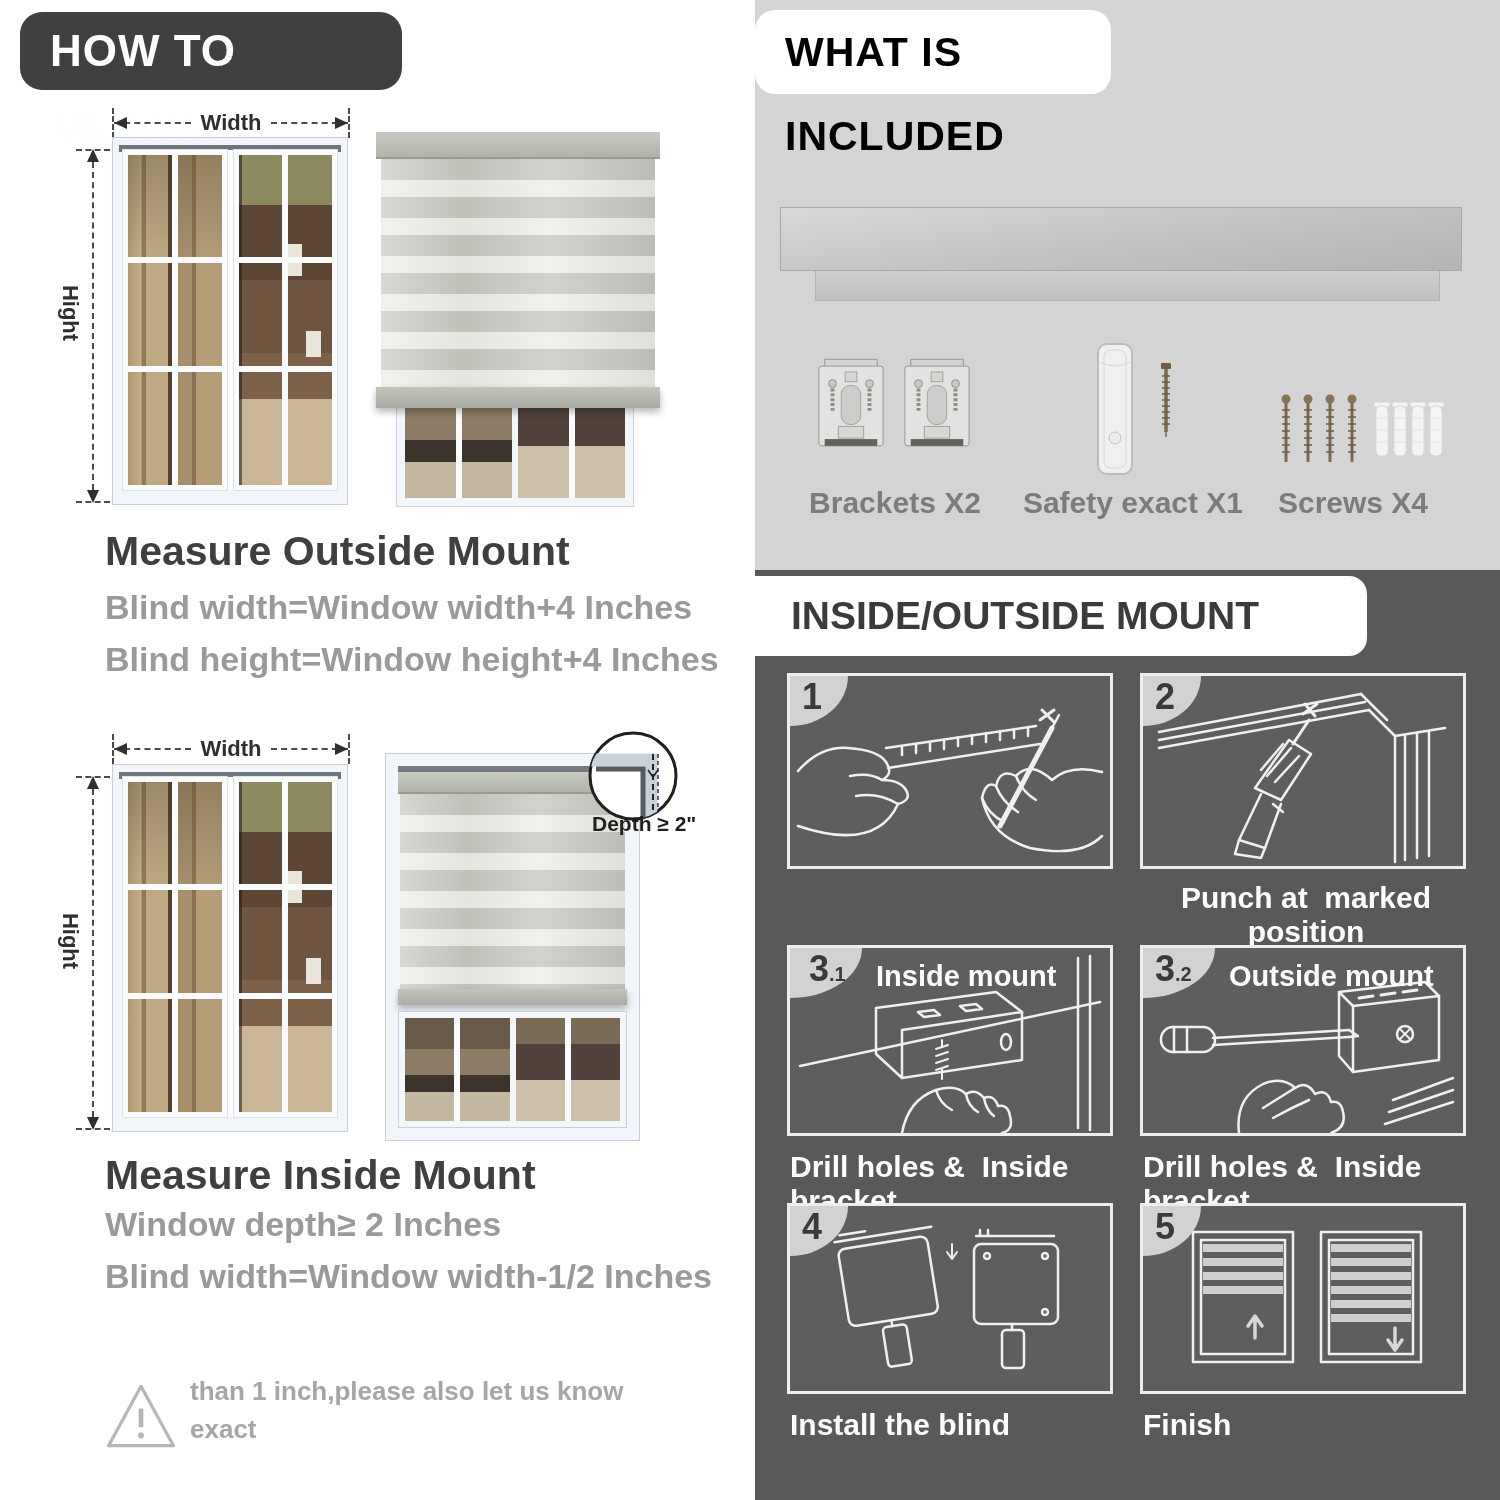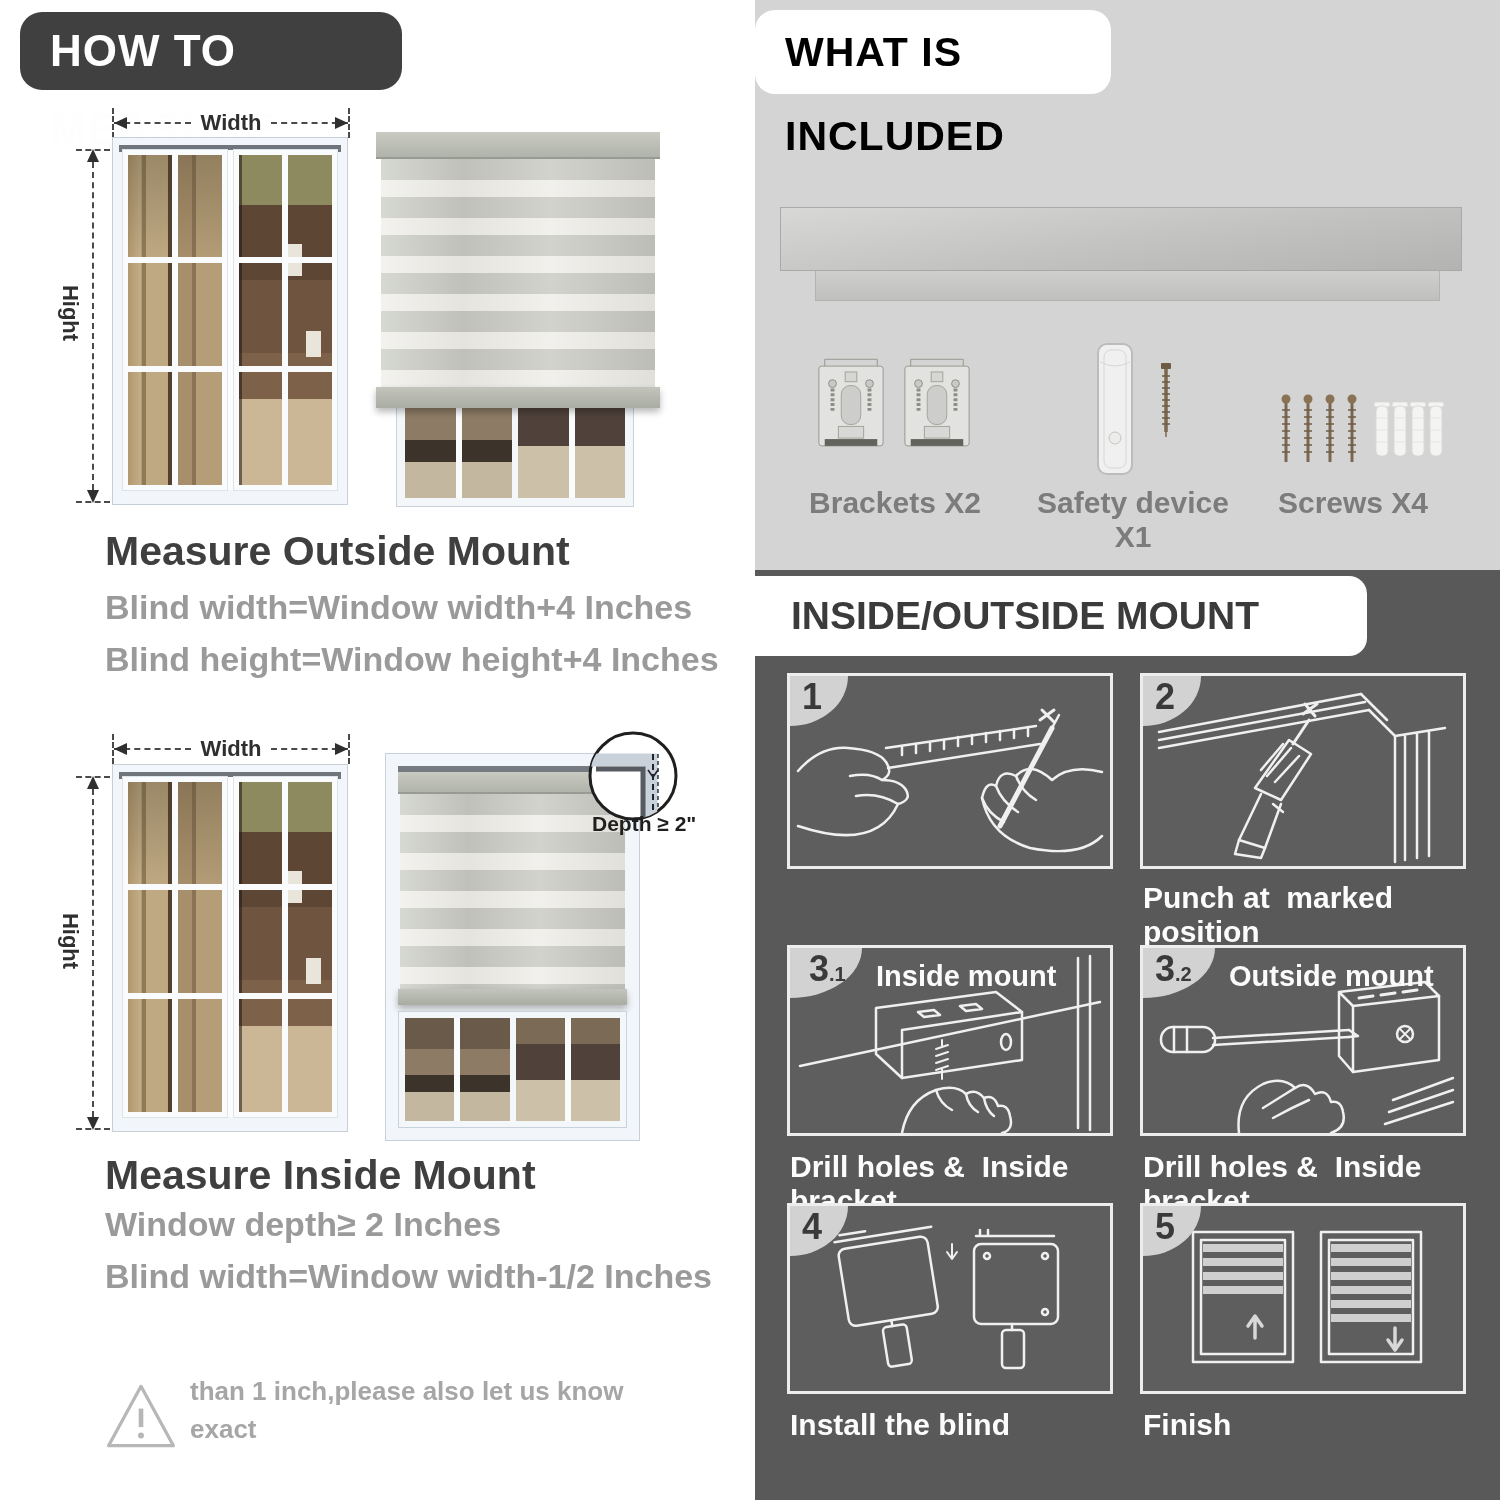--- a/index.html
+++ b/index.html
@@ -248,21 +248,21 @@
   <svg class="abs" style="left:1080px;top:340px;" width="110" height="140" viewBox="0 0 110 140">
     <rect x="18" y="4" width="34" height="130" rx="9" fill="rgba(255,255,255,0.65)" stroke="#bcbcba" stroke-width="2"></rect>
     <rect x="24" y="10" width="22" height="118" rx="7" fill="none" stroke="#d6d6d4"></rect>
     <path d="M20,22 Q35,30 50,22" fill="none" stroke="#d6d6d4"></path>
     <circle cx="35" cy="98" r="6" fill="#ececea" stroke="#c4c4c2"></circle>
     <rect x="81" y="23" width="10" height="6" rx="1" fill="#6f5c44"></rect>
     <path d="M86,29 V92" stroke="#7c6850" stroke-width="3.5" fill="none"></path>
     <path d="M82,36 h8 M82,42 h8 M82,48 h8 M82,54 h8 M82,60 h8 M82,66 h8 M82,72 h8 M82,78 h8 M82,84 h8" stroke="#6f5c44" stroke-width="1.5" fill="none"></path>
     <path d="M86,92 l0,5" stroke="#7c6850" stroke-width="1.5" fill="none"></path>
   </svg>
-  <div class="abs item-label" style="left:1020px;top:486px;width:226px;">Safety device X1</div>
+  <div class="abs item-label" style="left:1020px;top:486px;width:226px;">Safety exact X1</div>
 
   <svg class="abs" style="left:1274px;top:388px;" width="172" height="88" viewBox="0 0 172 88">
     <g stroke="#7c6850" stroke-width="3" fill="none">
       <path d="M12,14 V74 M34,14 V74 M56,14 V74 M78,14 V74"></path>
     </g>
     <g stroke="#6f5c44" stroke-width="1.5" fill="none">
       <path d="M8,22 h8 M8,29 h8 M8,36 h8 M8,43 h8 M8,50 h8 M8,57 h8 M8,64 h8"></path>
       <path d="M30,22 h8 M30,29 h8 M30,36 h8 M30,43 h8 M30,50 h8 M30,57 h8 M30,64 h8"></path>
       <path d="M52,22 h8 M52,29 h8 M52,36 h8 M52,43 h8 M52,50 h8 M52,57 h8 M52,64 h8"></path>
       <path d="M74,22 h8 M74,29 h8 M74,36 h8 M74,43 h8 M74,50 h8 M74,57 h8 M74,64 h8"></path>
@@ -321,21 +321,21 @@
         <path d="M112,112 L146,64 L168,78 L138,124 Z"></path>
         <path d="M124,100 L148,72 M132,106 L156,80 M118,94 L140,68"></path>
         <path d="M118,118 L96,164 L122,172 L138,128"></path>
         <path d="M130,128 L140,136"></path>
         <path d="M96,164 L92,178 L118,182 L122,172"></path>
       </g>
     </svg>
     <div class="badge" style="width:58px;height:50px;">
       <span>2</span></div>
   </div>
-  <div class="caption" style="left:1143px;top:881px;width:326px;">Punch at  marked position</div>
+  <div class="caption" style="left:1143px;top:881px;width:326px;text-align:center;">Punch at  marked position</div>
 
   <div class="abs step-box" style="left:787px;top:945px;height:191px;">
     <svg class="art" viewBox="0 0 320 185">
       <g stroke="#f0f0f0" stroke-width="2.5" fill="none" stroke-linecap="round" stroke-linejoin="round">
         <path d="M10,118 L310,54"></path>
         <path d="M288,10 L288,180 M300,8 L300,182"></path>
         <path d="M86,60 L206,44 L232,64 L232,112 L112,130 L86,106 Z"></path>
         <path d="M112,82 L232,64 M112,82 L112,130"></path>
         <path d="M128,64 l16,-2 l6,5 l-16,2 Z M170,58 l16,-2 l6,5 l-16,2 Z"></path>
         <ellipse cx="216" cy="94" rx="5" ry="8"></ellipse>

